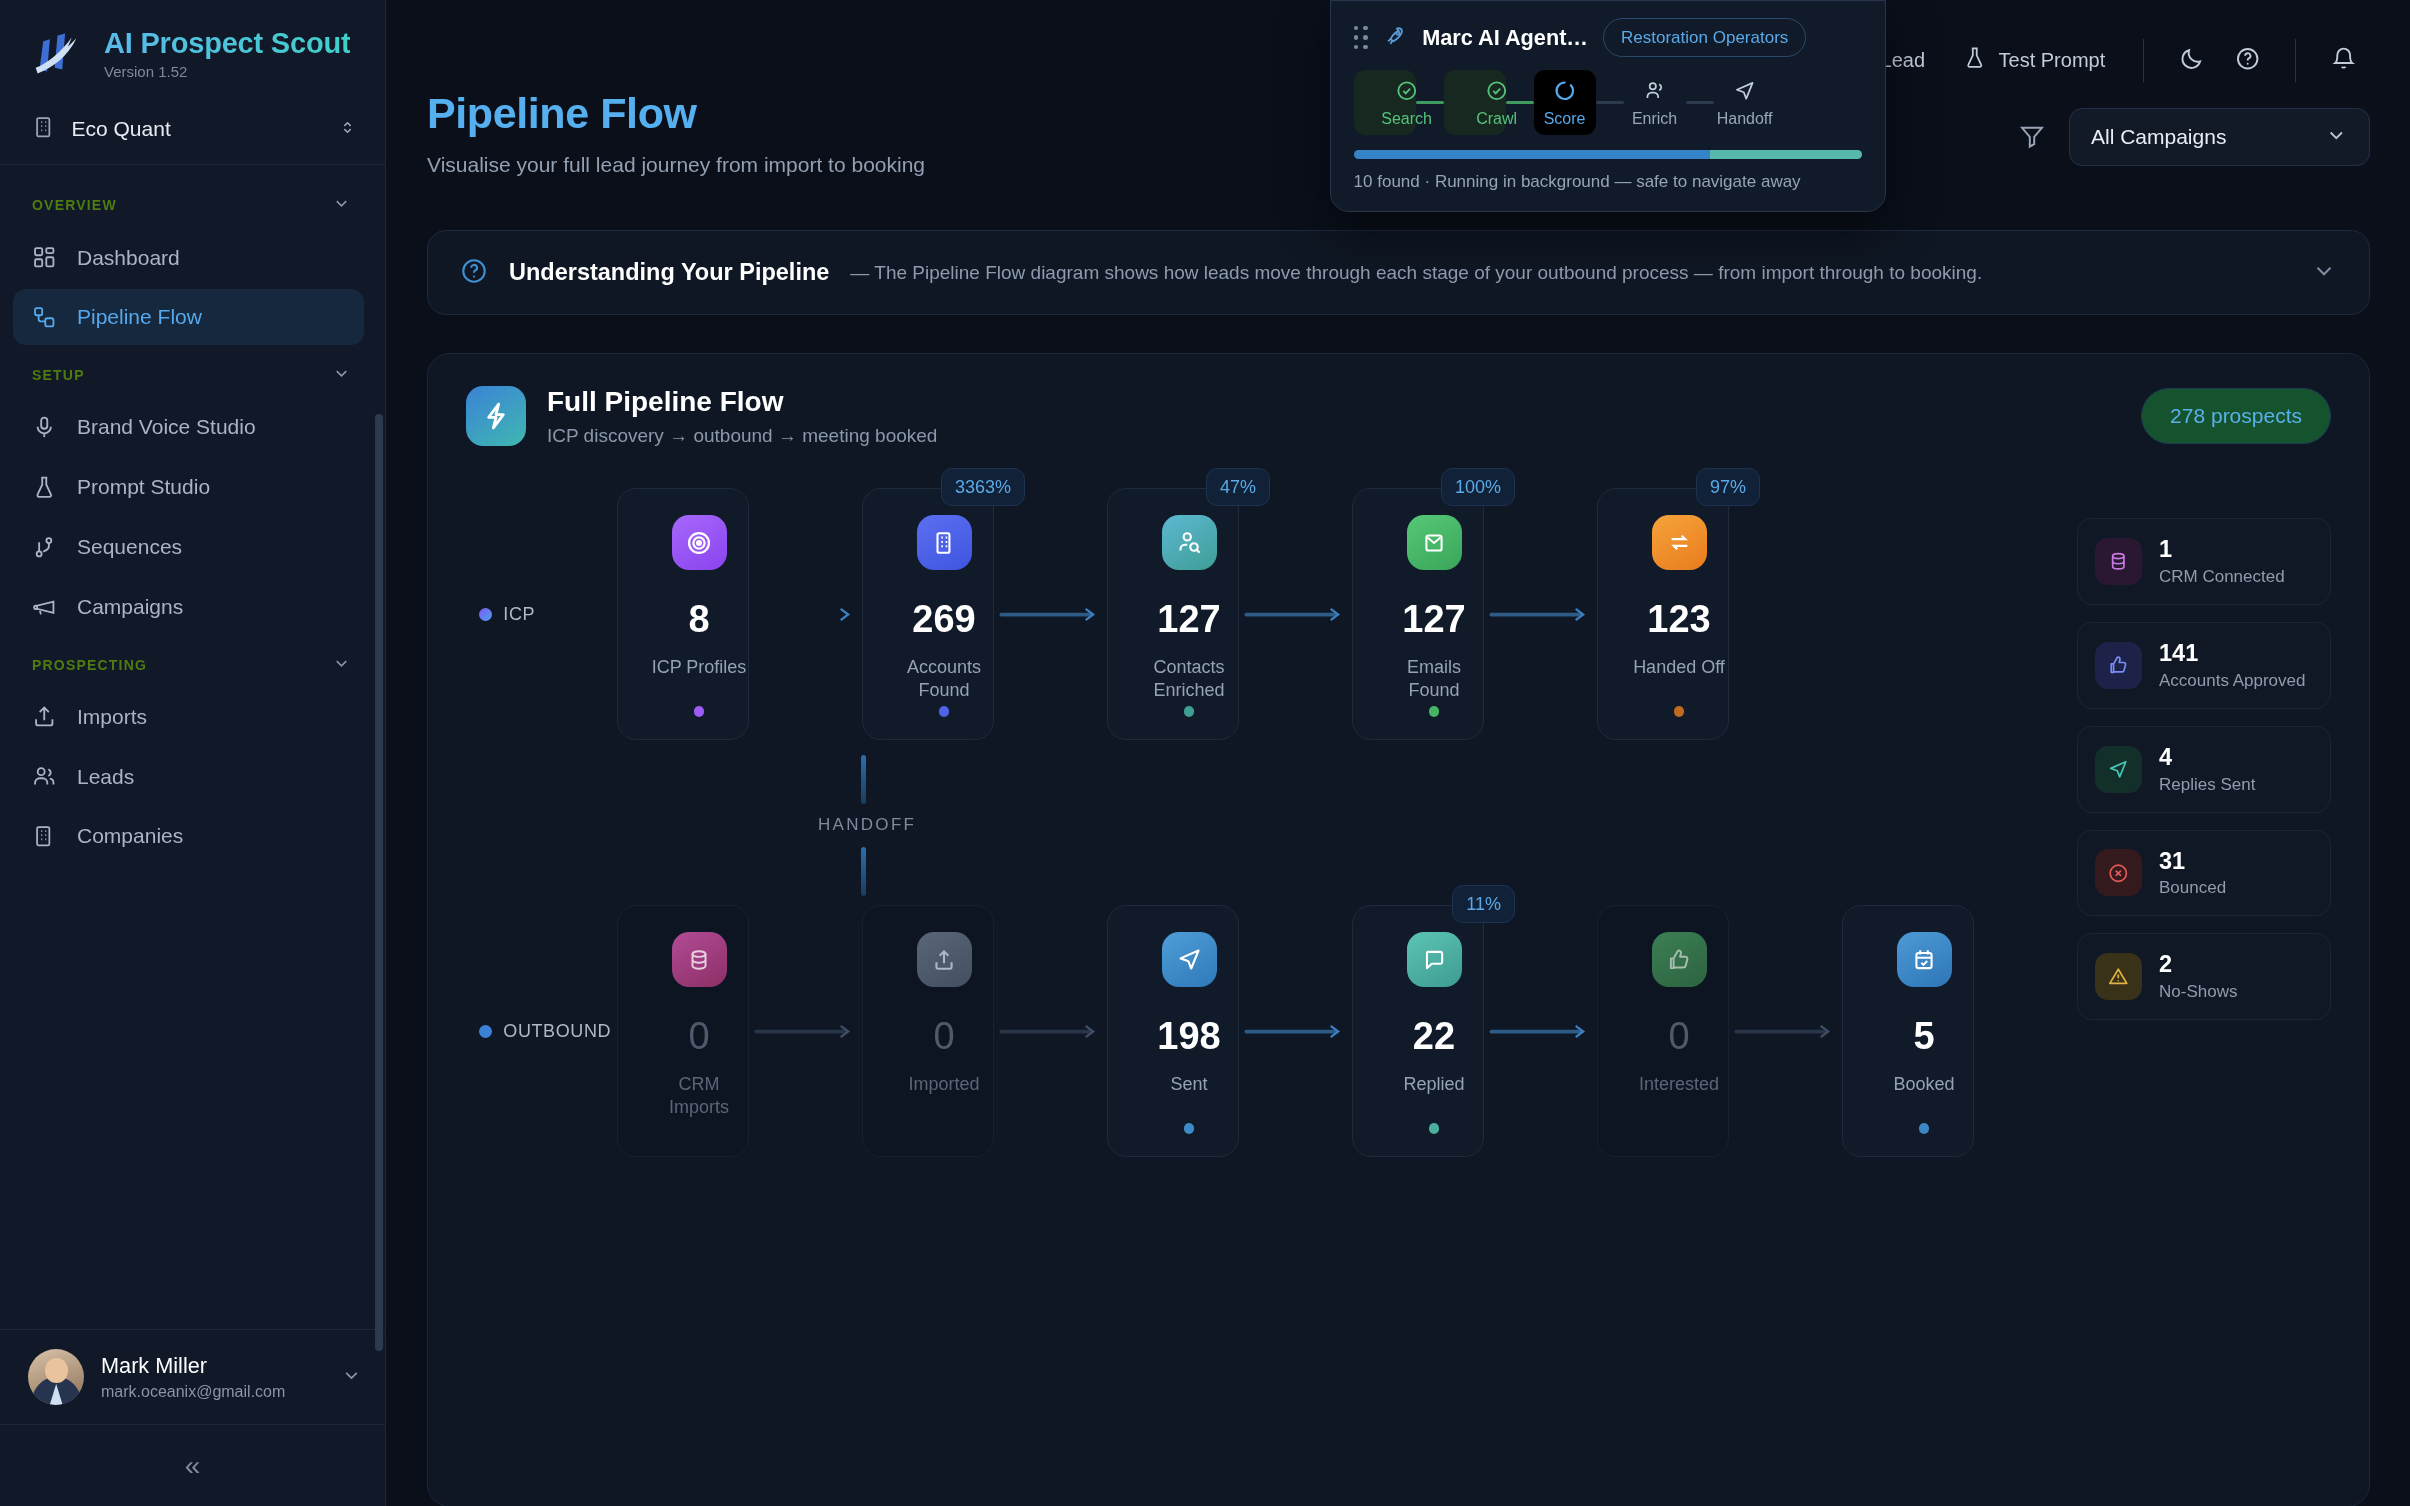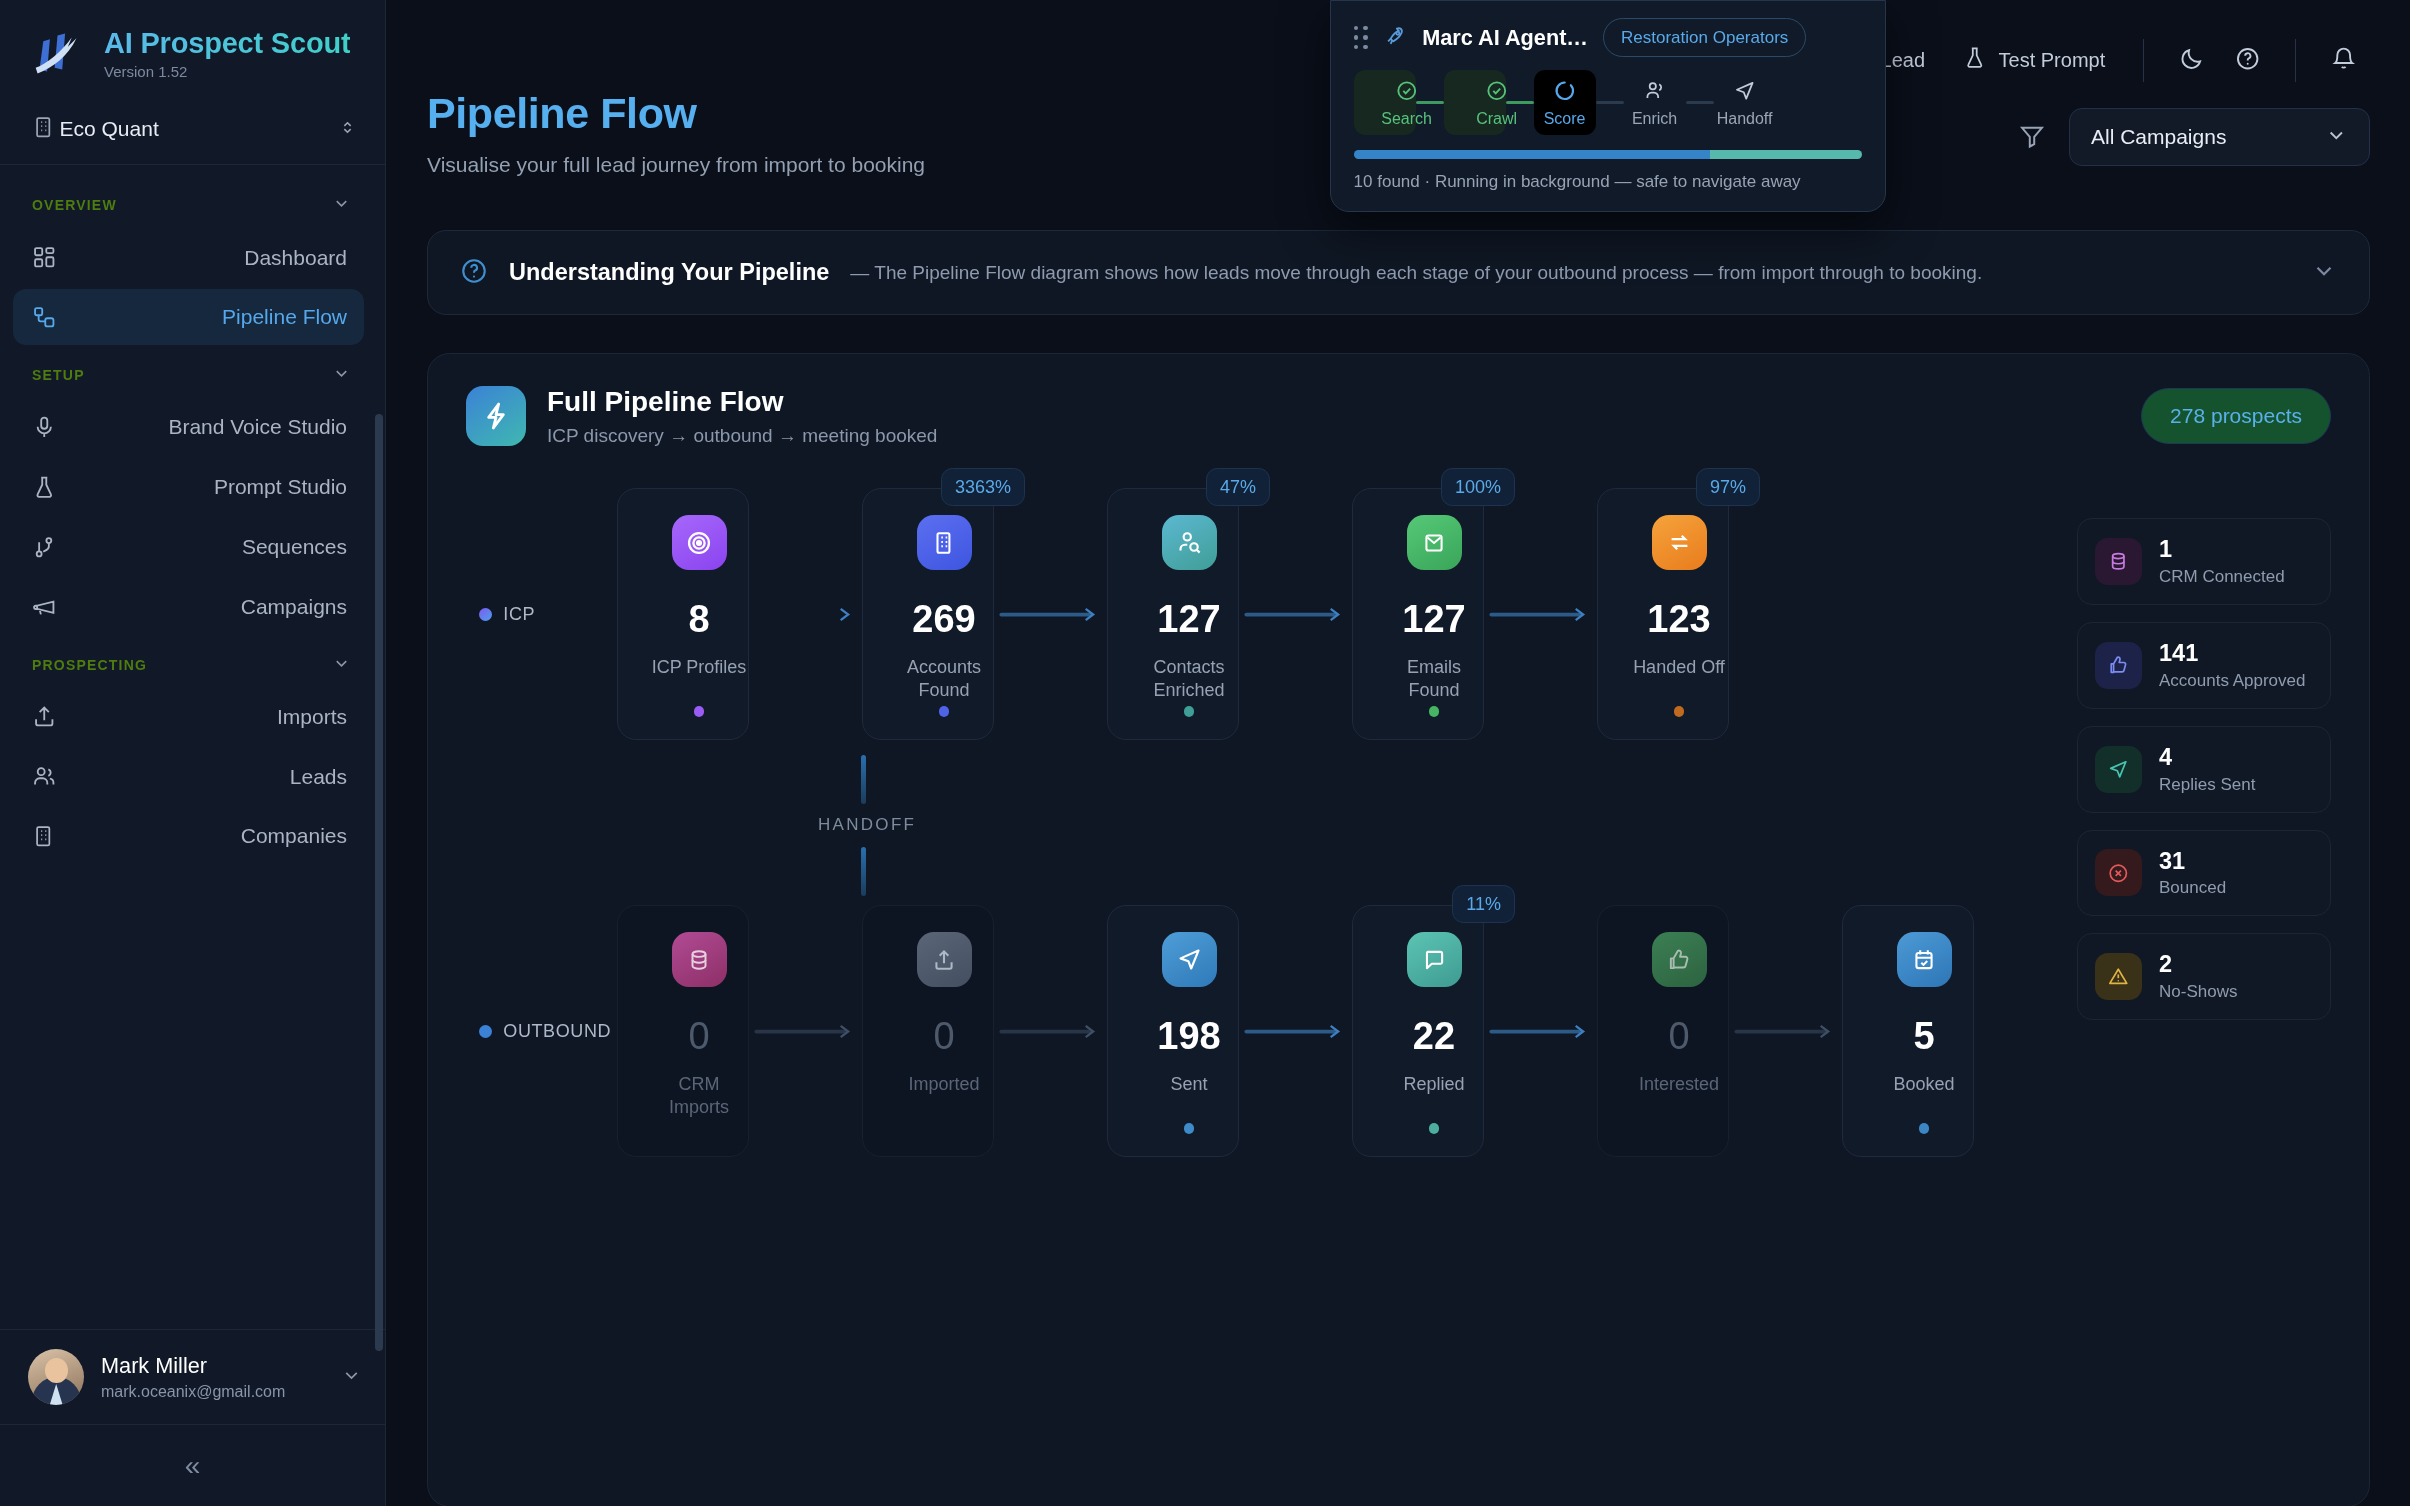--- a/index.html
+++ b/index.html
@@ -20,34 +20,34 @@
     position: relative; flex: 0 0 386px;
   }
   .brand { display: flex; align-items: center; gap: 19px; padding: 26px 28px 21px 30px; }
   .brand-logo { width: 55px; height: 55px; flex: 0 0 55px; position: relative; }
   .brand-text { display: flex; flex-direction: column; }
   .brand-title { font-size: 29px; font-weight: 700; color: #4fc3e8;
       background: linear-gradient(90deg,#5ab9ea,#3fd0c9); -webkit-background-clip: text;
       background-clip: text; -webkit-text-fill-color: transparent; letter-spacing: -0.2px; }
   .brand-version { font-size: 15px; color: #7c8aa0; margin-top: 3.8px; }
 
-  .org-switch { display: flex; align-items: center; gap: 3px; padding: 13px 28px 21px 32px; cursor: pointer; justify-content: flex-end; }
+  .org-switch { display: flex; align-items: center; gap: 15px; padding: 13px 28px 21px 32px; cursor: pointer; justify-content: flex-end; }
   .org-name { font-size: 21px; color: #e8edf5; flex: 1; }
   .sep { height: 0.9px; background: #1d2736; width: 100%; }
 
   .nav { flex: 1; overflow: hidden; padding-top: 15px; }
   .nav-group-head {
     display: flex; align-items: center; justify-content: space-between;
     padding: 15px 34px 9.4px 32px; cursor: pointer;
   }
   .nav-group-title { font-size: 14px; letter-spacing: 1.2px; color: #4d7c0f; font-weight: 700; }
   .nav-item {
-    display: flex; align-items: center; gap: 2px;
+    display: flex; align-items: center; gap: 19px;
     margin: 3.8px 21px 3.8px 13px; padding: 14px 17px;
-    border-radius: 13px; cursor: pointer; color: #aab4c4; font-size: 21px; justify-content: space-between;
+    border-radius: 13px; cursor: pointer; color: #aab4c4; font-size: 21px;
   }
   .nav-item.active { background: #15283d; color: #56a8ec; }
   .nav-item.active .ic svg { stroke: #56a8ec; }
   .nav-item .ic { width: 28px; height: 28px; flex: 0 0 28px; display: flex; align-items: center; justify-content: center; }
 
   .user-bar {
     border-top: 0.9px solid #1d2736;
     display: flex; align-items: center; gap: 17px; padding: 19px 22.6px 19px 28px; cursor: pointer;
   }
   .avatar {

